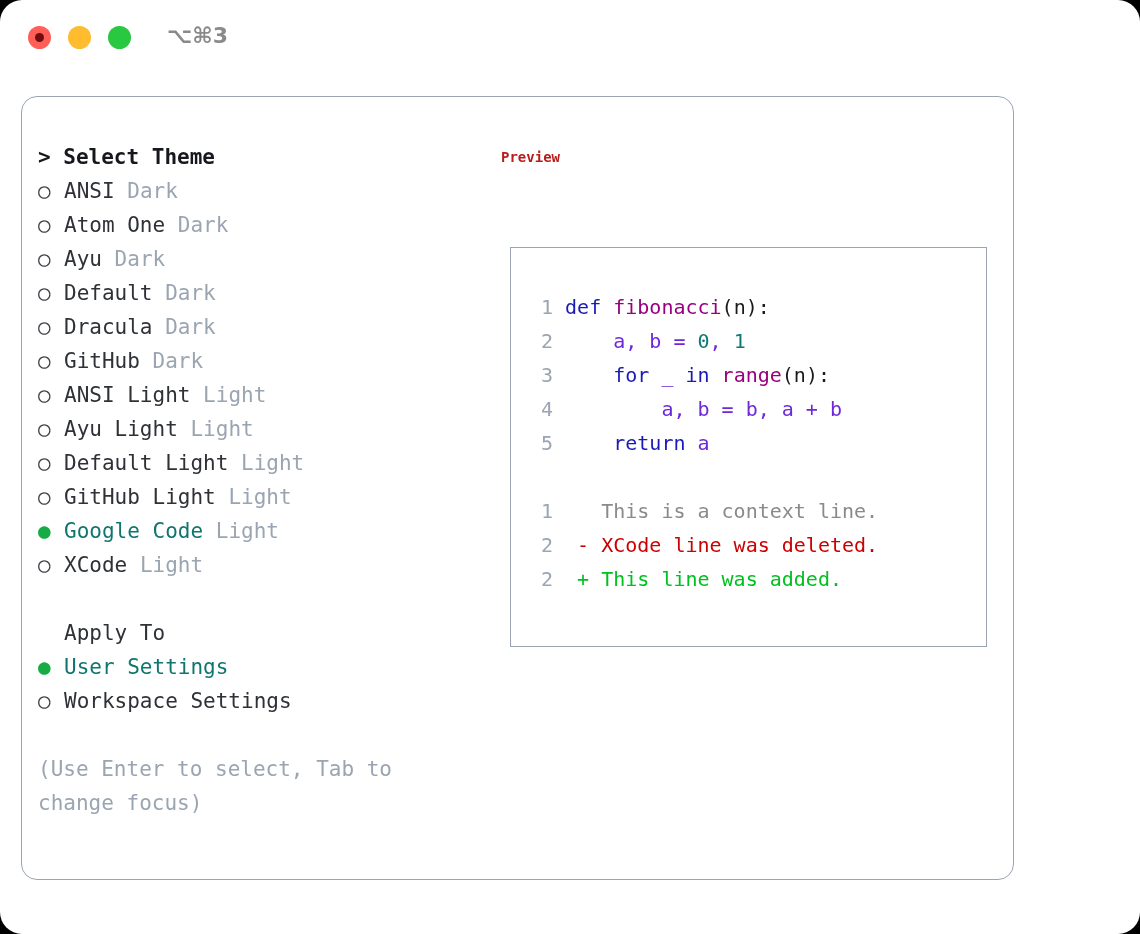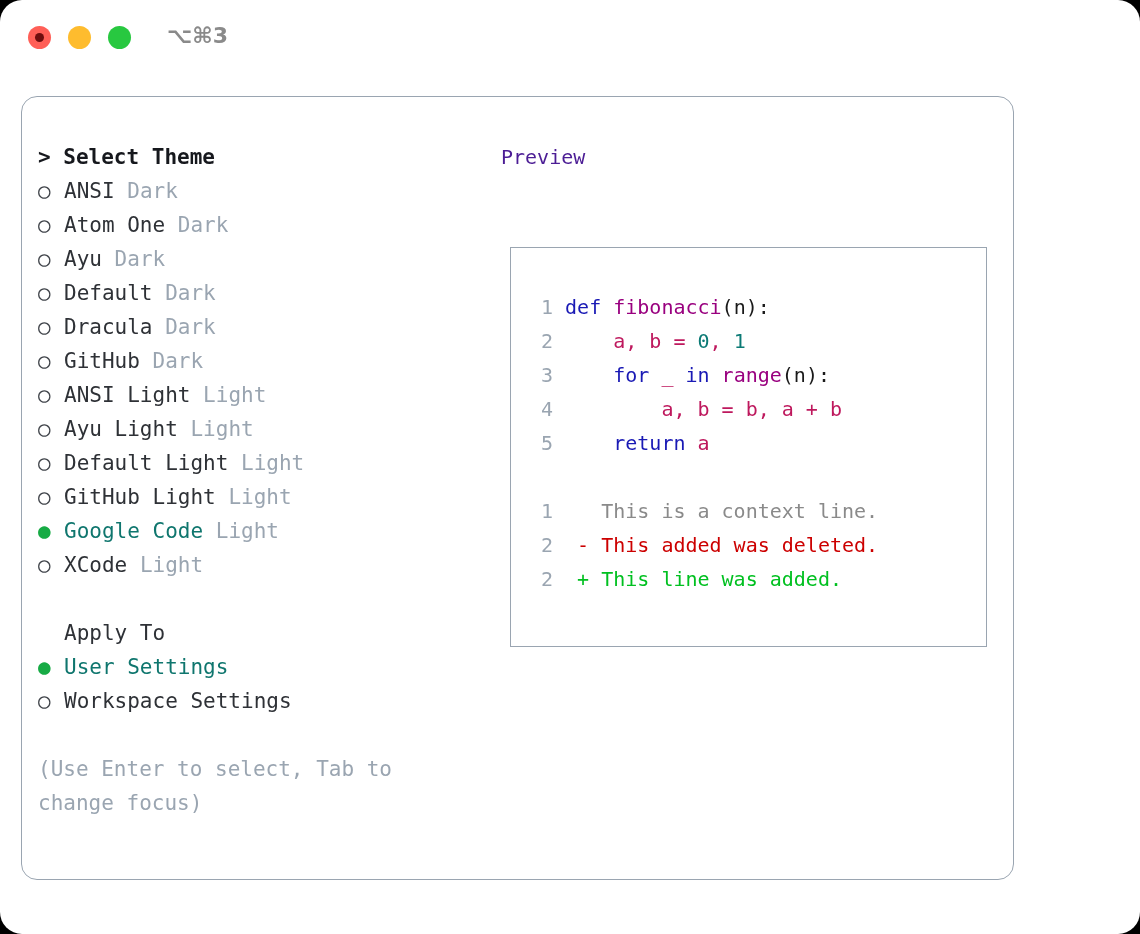--- a/index.html
+++ b/index.html
@@ -133,23 +133,23 @@
   }
 
   
   .right-col {
     position: absolute;
     left: 479px;
     top: 43px;
     width: 500px;
   }
   .preview-title {
-    font-size: 20px;
-    font-weight: normal;
-    color: #4c1d95;
+    font-size: 14px;
+    font-weight: bold;
+    color: #b91c1c;
     line-height: 34px;
     white-space: pre;
   }
   .preview-box {
     position: absolute;
     left: 9px;
     top: 107px;
     width: 477px;
     height: 400px;
     border: 1.5px solid #9aa5b1;
@@ -169,21 +169,21 @@
   }
   .lineno {
     display: inline-block;
     width: 24px;
     text-align: right;
     color: #9aa5b1;
   }
   .tok-kw      { color: #1a1ab5; text-align: center; }
   .tok-fn      { color: #99007f; }
   .tok-num     { color: #0b7a75; }
-  .tok-plain   { color: #be185d; }
+  .tok-plain   { color: #6d28d9; }
   .tok-punct   { color: #1a1a1a; }
 
   .diff-line { font-size: 20px; line-height: 34px; white-space: pre; }
   .diff-ctx  { color: #8a8a8a; }
   .diff-del  { color: #cc0000; }
   .diff-add  { color: #00c020; }
   .diff-spacer { height: 34px; }
 </style>
 </head>
 <body>
@@ -242,21 +242,21 @@
           <div id="code-lines">
               <div class="code-line"><span class="lineno">1</span><span> </span><span class="tok-kw">def </span><span class="tok-fn">fibonacci</span><span class="tok-punct">(n):</span></div>
               <div class="code-line"><span class="lineno">2</span><span> </span><span class="tok-plain">    a, b = </span><span class="tok-num">0</span><span class="tok-plain">, </span><span class="tok-num">1</span></div>
               <div class="code-line"><span class="lineno">3</span><span> </span><span class="tok-plain">    </span><span class="tok-kw">for</span><span class="tok-plain"> _ </span><span class="tok-kw">in</span><span class="tok-plain"> </span><span class="tok-fn">range</span><span class="tok-punct">(n):</span></div>
               <div class="code-line"><span class="lineno">4</span><span> </span><span class="tok-plain">        a, b = b, a + b</span></div>
               <div class="code-line"><span class="lineno">5</span><span> </span><span class="tok-plain">    </span><span class="tok-kw">return</span><span class="tok-plain"> a</span></div>
             </div>
           <div class="diff-spacer"></div>
           <div id="diff-lines">
               <div class="diff-line"><span class="lineno">1</span><span class="diff-ctx">    </span><span class="diff-ctx">This is a context line.</span></div>
-              <div class="diff-line"><span class="lineno">2</span><span class="diff-del">  - </span><span class="diff-del">This added was deleted.</span></div>
+              <div class="diff-line"><span class="lineno">2</span><span class="diff-del">  - </span><span class="diff-del">XCode line was deleted.</span></div>
               <div class="diff-line"><span class="lineno">2</span><span class="diff-add">  + </span><span class="diff-add">This line was added.</span></div>
             </div>
         </div>
       </div>
     </div>
 
   </div>
 </div>
 
 </body></html>

